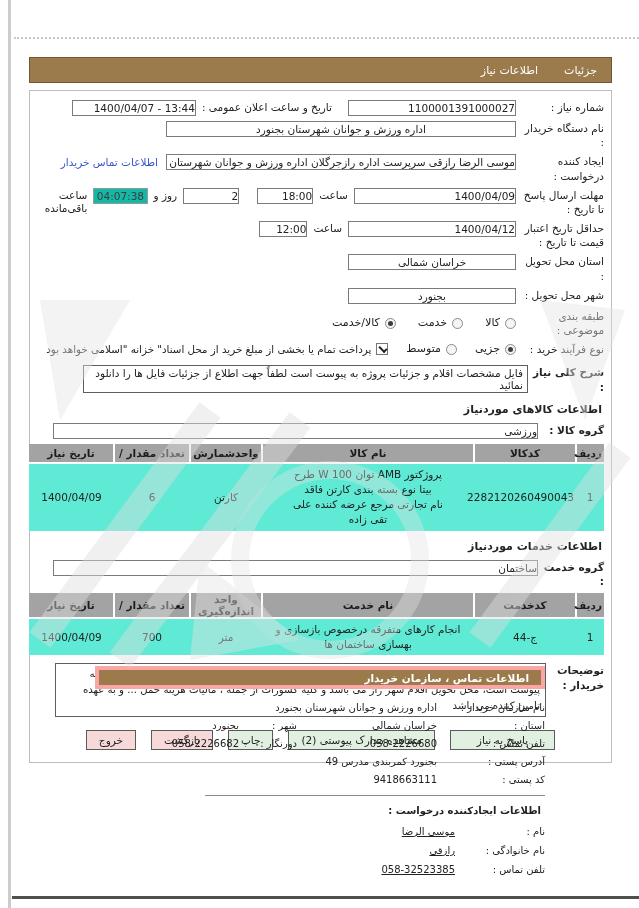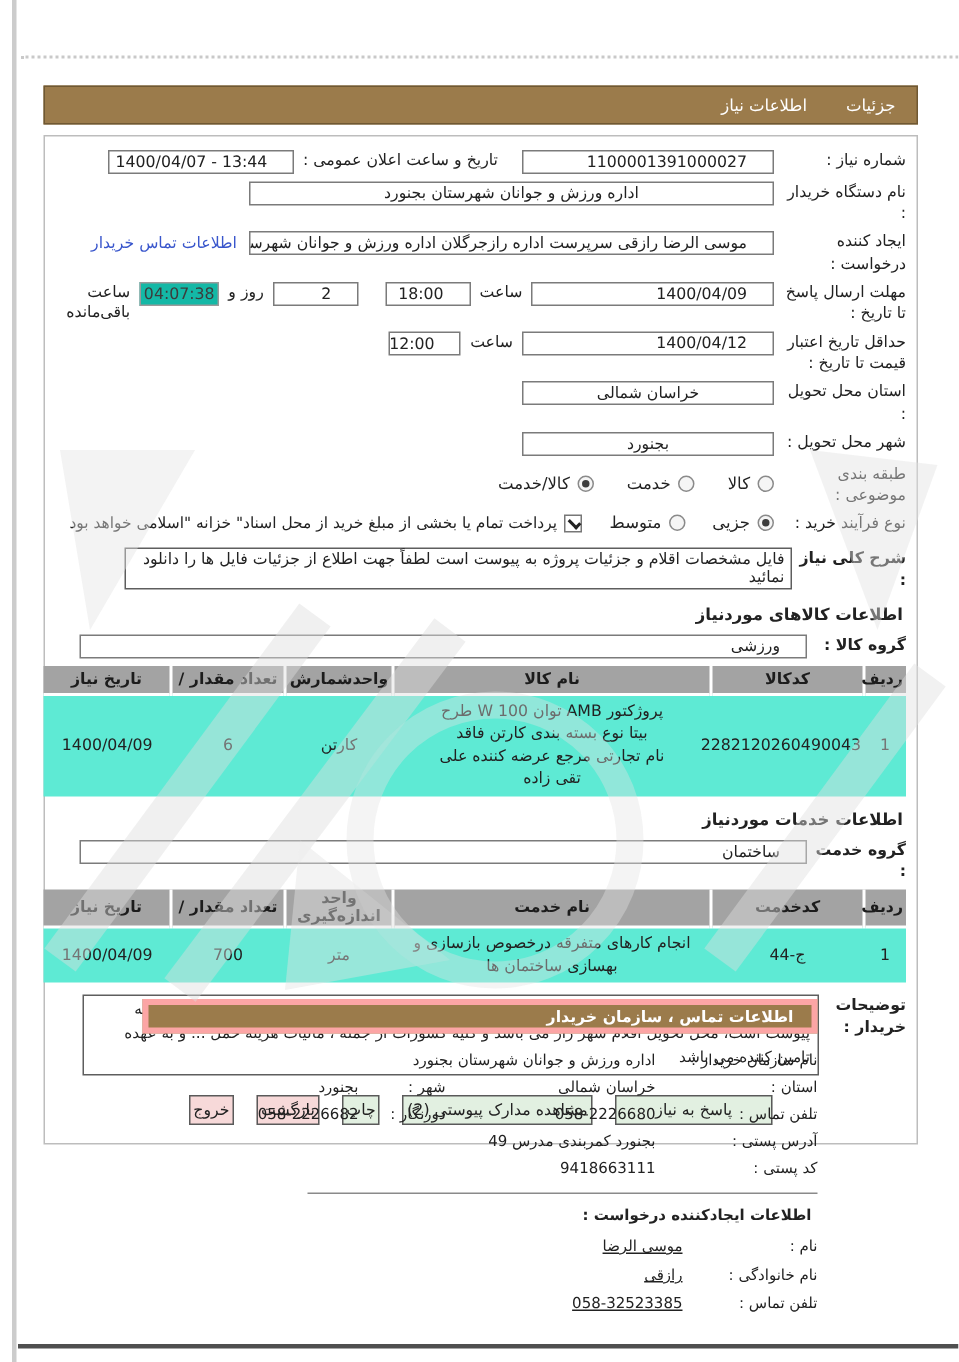--- a/index.html
+++ b/index.html
@@ -33,32 +33,32 @@
     margin-top:7px; border:1px solid #bdbdbd; background:#fff;
     padding:9px 7px 12px 7px; min-height:568px; position:relative;
   }
 
   .frow { display:flex; align-items:flex-start; margin-bottom:5px; }
   .flabel { flex:0 0 88px; width:88px; padding-left:4px; font-size:10.5px; line-height:1.35; }
   .flabel.b { font-weight:bold; }
 
   .ibox {
     border:1px solid #7b7b7b; background:#fff; height:16px;
-    font-size:10.5px; padding:0 17px; display:flex; align-items:center;
+    font-size:10.5px; padding:0 0; display:flex; align-items:center;
     overflow:hidden; white-space:nowrap;
   }
   .sep-txt { padding:1px 6px 0 6px; font-size:10.5px; white-space:nowrap; }
 
   .countdown { background:#14b8a6; border:1px solid #9a9a9a; height:16px; width:56px;
     display:flex; align-items:center; justify-content:center; font-size:10.5px; color:#3c3c3c; }
 
   .radio { width:11px; height:11px; border:1px solid #8a8a8a; border-radius:50%;
     background:#f5f5f5; position:relative; flex:0 0 11px; margin-top:1px; }
   .radio.checked::after { content:""; position:absolute; inset:2px; border-radius:50%; background:#3d3d3d; }
-  .opt { display:flex; align-items:flex-start; gap:5px; margin-left:22px; }
+  .opt { display:flex; align-items:flex-end; gap:5px; margin-left:22px; }
 
   .checkbox { width:12px; height:12px; border:1px solid #777; background:#fff; position:relative; flex:0 0 12px; margin-top:1px; }
   .checkbox.checked::after { content:""; position:absolute; left:2px; top:2px; width:6px; height:3px;
     border-left:2px solid #222; border-bottom:2px solid #222; transform:rotate(45deg) scaleX(-1); }
 
   .section-title { font-weight:bold; font-size:11px; margin:9px 2px 7px 0; }
 
   .desc-box { border:1px solid #5e5e5e; min-height:18px; flex:1 1 auto; margin-left:46px;
     padding:1px 4px; font-size:10.5px; display:flex; align-items:center; }
 
@@ -76,21 +76,21 @@
   }
   .col-row{width:28px}.col-code{width:102px}.col-name{width:212px}.col-unit{width:72px}.col-qty{width:76px}.col-date{width:85px}
 
   .notes-row { display:flex; align-items:flex-start; margin-top:8px; }
   .notes-label { flex:0 0 58px; font-weight:bold; font-size:10.5px; line-height:1.4; padding-left:4px;}
   .notes-box { border:1px solid #5e5e5e; padding:2px 5px; font-size:10.2px; line-height:1.55;
     flex:1 1 auto; margin-left:18px; }
 
   .btnrow { display:flex; justify-content:center; gap:15px; margin-top:13px; }
   .btn { border:1px solid #5a5a5a; height:20px; display:flex; align-items:center; justify-content:center;
-    font-size:10.5px; padding:0 2px; cursor:default; }
+    font-size:10.5px; padding:0 12px; cursor:default; }
   .btn.green { background:#e2f0e1; }
   .btn.pink  { background:#f7d9d9; }
   .btn.wide  { padding:0 26px; }
 
   .link { color:#3956cc; font-size:10.5px; margin-right:8px; margin-top:2px; white-space:nowrap; cursor:pointer; }
 
   
   .bottom { position:absolute; left:95px; top:666px; width:450px; }
   .bottom-bar { height:23px; background:#9b7b4b; border:4px solid #fca5a5; color:#fff;
     font-weight:bold; font-size:10.5px; display:flex; align-items:center; padding:0 12px; }

